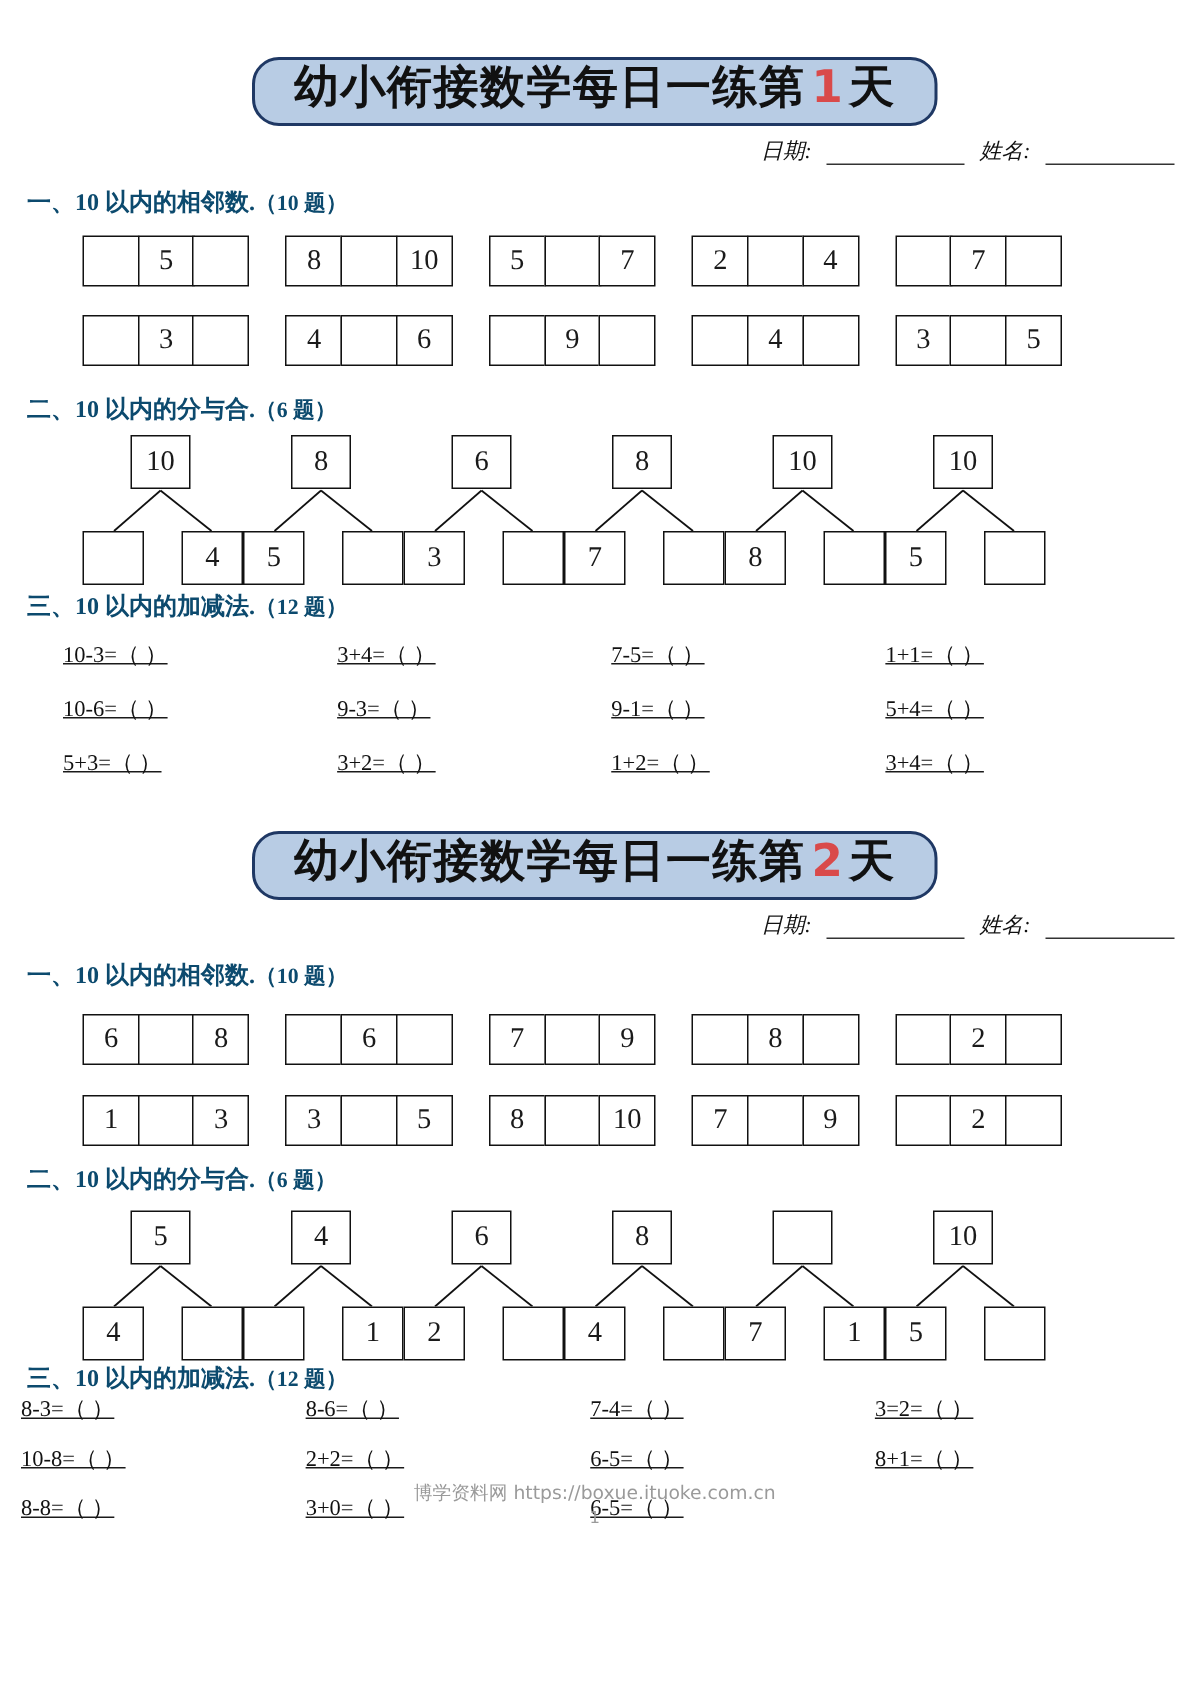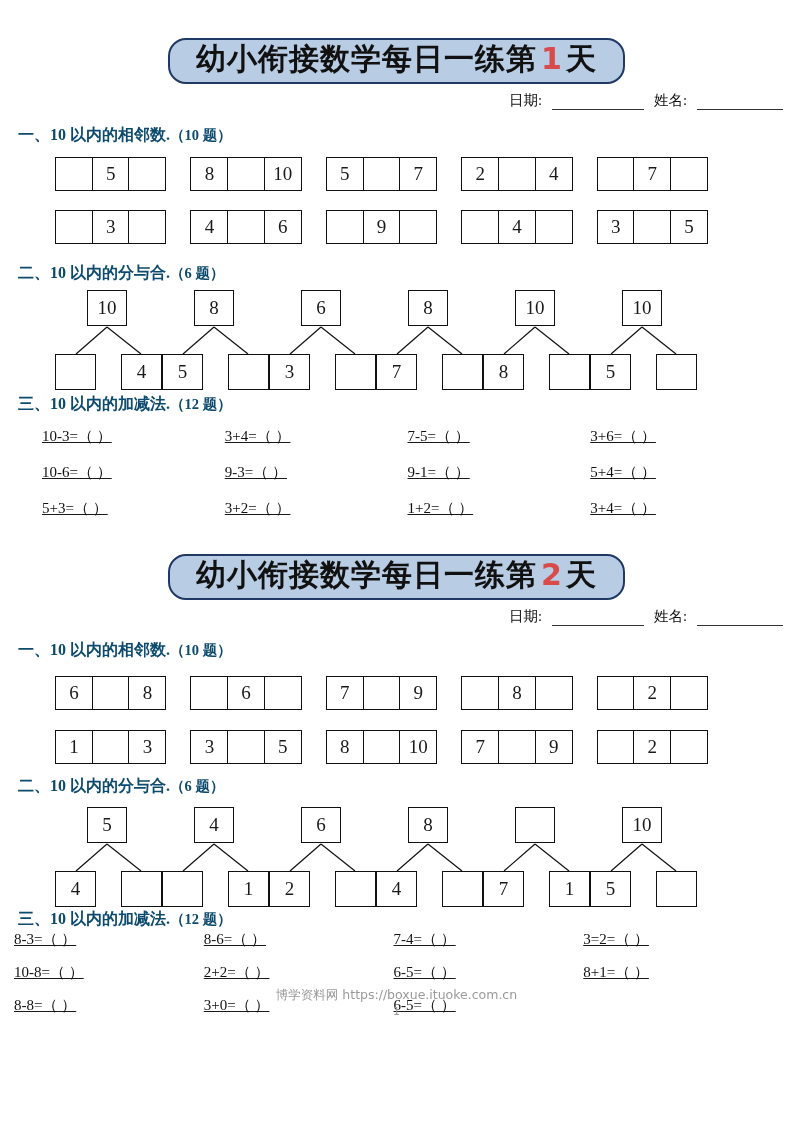--- a/index.html
+++ b/index.html
@@ -63,20 +63,21 @@
     align-items: flex-end;
     gap: 10px;
     padding-right: 8px;
     margin-top: 7px;
     font-size: 14.5px;
   }
   .meta-label {
     font-family: "Liberation Serif", serif;
     color: #111;
     white-space: nowrap;
+    font-style: italic;
   }
   .meta-line {
     display: inline-block;
     border-bottom: 1.4px solid #333;
     height: 13px;
   }
   .meta-line.date { width: 92px; }
   .meta-line.name { width: 86px; margin-right: 2px; }
 
   
@@ -351,21 +352,21 @@
     </div>
 
     <div class="sec-head" style="margin-top:4px;">
       <span>三、10 以内的加减法.</span><span class="count">（12 题）</span>
     </div>
 
     <div class="math-grid" style="margin-top:12px; row-gap:17px;text-decoration:underline;">
       <div class="math-item">10-3=（  ）</div>
       <div class="math-item">3+4=（  ）</div>
       <div class="math-item">7-5=（  ）</div>
-      <div class="math-item">3+6=（  ）</div>
+      <div class="math-item">1+1=（  ）</div>
       <div class="math-item">10-6=（  ）</div>
       <div class="math-item">9-3=（  ）</div>
       <div class="math-item">9-1=（  ）</div>
       <div class="math-item">5+4=（  ）</div>
       <div class="math-item">5+3=（  ）</div>
       <div class="math-item">3+2=（  ）</div>
       <div class="math-item">1+2=（  ）</div>
       <div class="math-item">3+4=（  ）</div>
     </div>
   </div>

